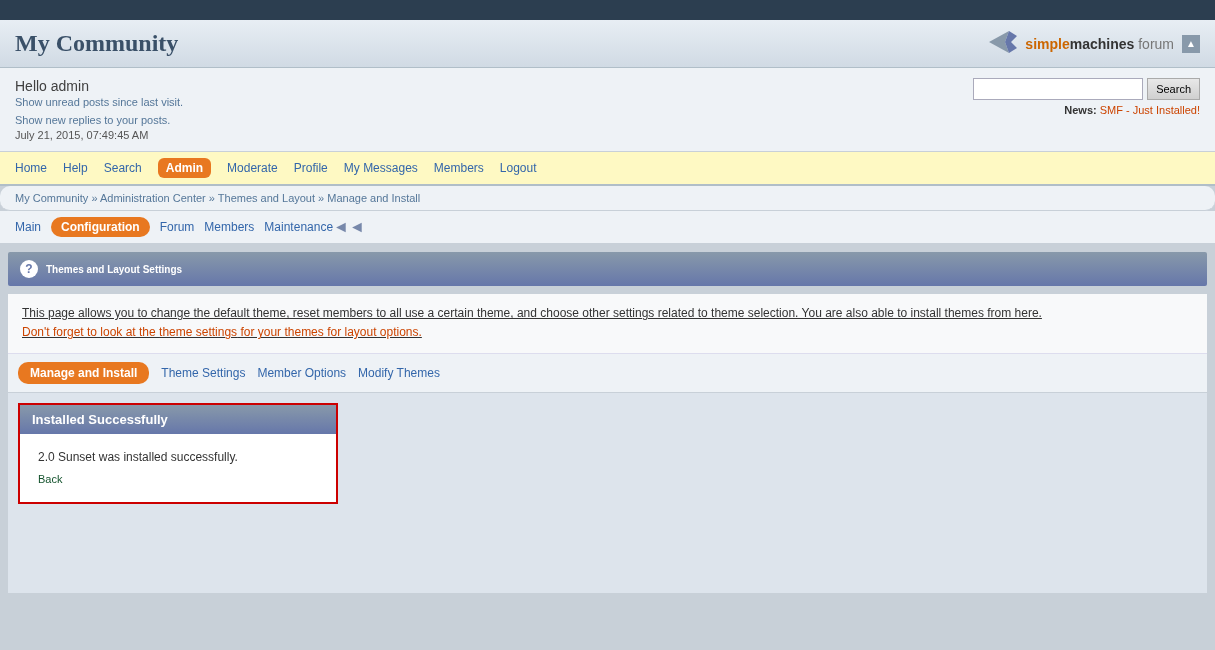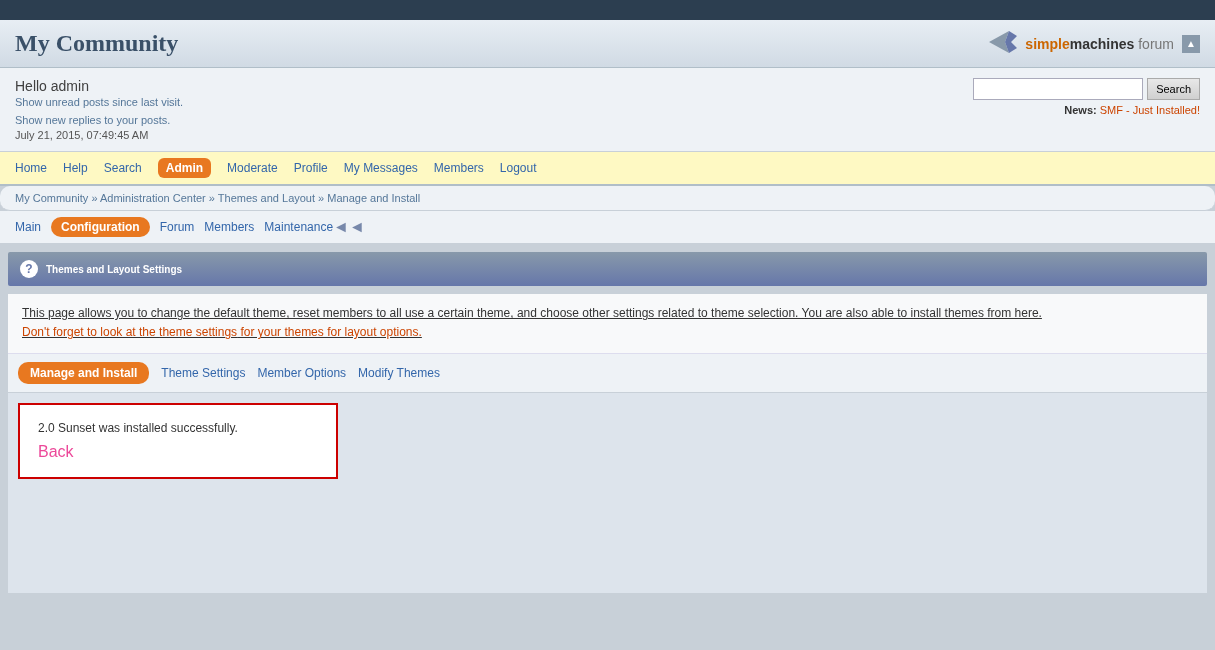--- a/index.html
+++ b/index.html
@@ -67,21 +67,21 @@
 
     
     #main-content { background: #dde4ec; margin: 0 8px; padding: 10px; min-height: 200px; }
 
     
     #success-box { background: white; border: 2px solid #cc0000; padding: 0; display: inline-block; min-width: 320px; }
     #success-header { background: linear-gradient(to bottom, #8899aa, #6677aa); padding: 7px 12px; }
     #success-header-text { color: white; font-weight: bold; font-size: 13px; }
     #success-body { padding: 16px 18px; }
     #success-message { color: #333; font-size: 12px; margin-bottom: 8px; }
-    #back-link { color: #ec4899; text-decoration: none; font-size: 16px; }
+    #back-link { color: #14532d; text-decoration: none; font-size: 11px; }
 
     
     #bottom-space { height: 40px; background: #c8d0d8; }
   </style>
 </head>
 <body>
 
 <div id="top-bar"></div>
 
 <div id="header">
@@ -169,20 +169,23 @@
 
 <div id="tab-bar">
   <button class="tab-active-btn">Manage and Install</button>
   <a>Theme Settings</a>
   <a>Member Options</a>
   <a>Modify Themes</a>
 </div>
 
 <div id="main-content">
   <div id="success-box">
+    <div id="success-header">
+      <div id="success-header-text">Installed Successfully</div>
+    </div>
     <div id="success-body">
       <div id="success-message">2.0 Sunset was installed successfully.</div>
       <a id="back-link">Back</a>
     </div>
   </div>
 </div>
 
 <div id="bottom-space"></div>
 
 </body></html>

